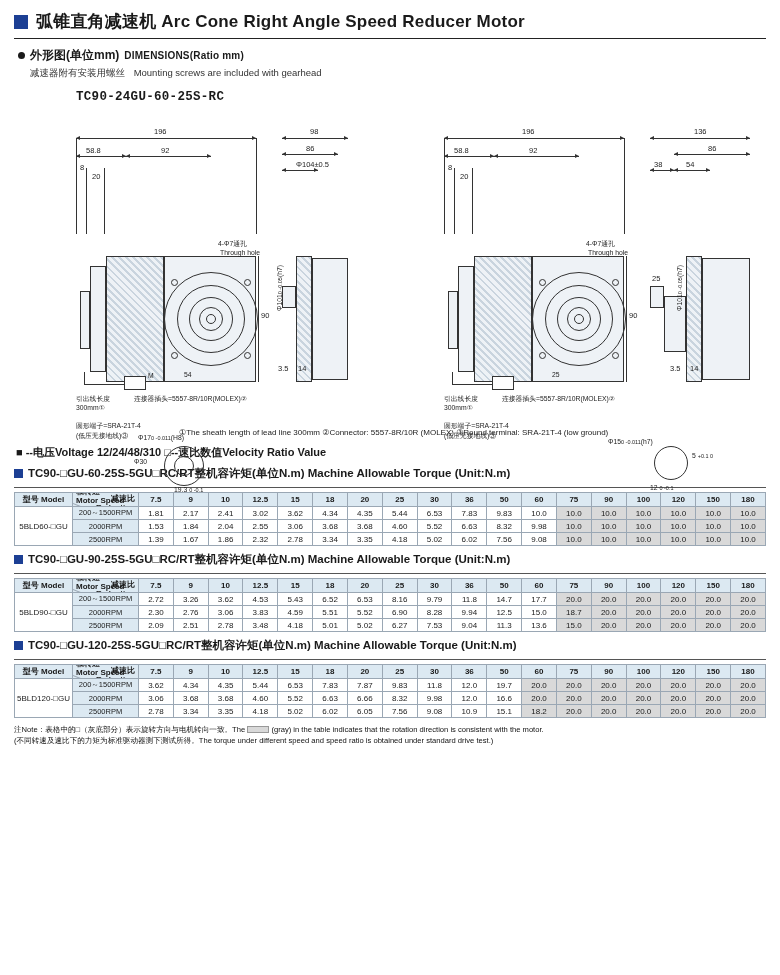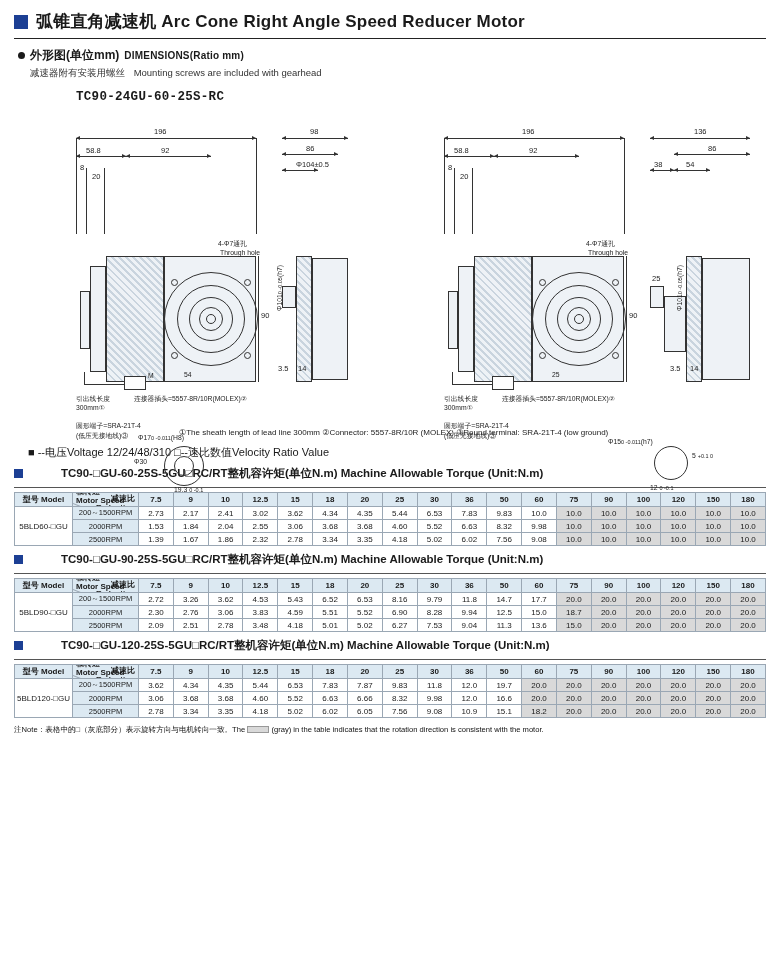--- a/index.html
+++ b/index.html
@@ -81,30 +81,30 @@
   .notes {
     font-size: 8px;
     color:#222;
     margin-left: 165px;
     margin-top: 2px;
   }
 
   
   .legend {
     font-size: 11px;
-    font-weight: normal;
+    font-weight: bold;
     margin-top: 8px;
-    margin-left: 14px;
+    margin-left: 2px;
   }
 
   
   .tbl-block { margin-top: 6px; }
   .tbl-head-row { display:flex; align-items:center; gap:5px; margin-bottom:3px;}
   .tbl-head-sq { width:9px;height:9px;background:#1c3f94; flex:0 0 auto;}
-  .tbl-head-txt { font-size:11.5px; font-weight:bold;margin-left:33px; }
+  .tbl-head-txt { font-size:11.5px; font-weight:bold; }
   .divider { border-top:1px solid #555; margin: 6px 0 4px 0; }
 
   table.spec {
     width: 100%;
     border-collapse: collapse;
     font-size: 8px;
     table-layout: fixed;
   }
   table.spec th, table.spec td {
     border: 1px solid #9aa7b4;
@@ -364,21 +364,21 @@
               <th>100</th>
               <th>120</th>
               <th>150</th>
               <th>180</th>
             </tr>
           </thead>
           <tbody>
             <tr>
               <td class="modelcell" rowspan="3">5BLD60-□GU</td>
               <td class="rpm">200～1500RPM</td>
-              <td>2.73</td>
+              <td>1.81</td>
               <td>2.17</td>
               <td>2.41</td>
               <td>3.02</td>
               <td>3.62</td>
               <td>4.34</td>
               <td>4.35</td>
               <td>5.44</td>
               <td>6.53</td>
               <td>7.83</td>
               <td>9.83</td>
@@ -642,15 +642,16 @@
             </tr>
           </tbody>
         </table>
       </div>
     </div>
 
   <div class="note">
     <span>注Note：表格中的□（灰底部分）表示旋转方向与电机转向一致。The</span>
     <span class="graybox"></span>
     <span>(gray) in the table indicates that the rotation direction is consistent with the motor.</span><br>
+    <span>(不同转速及速比下的力矩为标准驱动器测下测试所得。The torque under different speed and speed ratio is obtained under standard drive test.)</span>
   </div>
 
 </div>
 
 </body></html>

